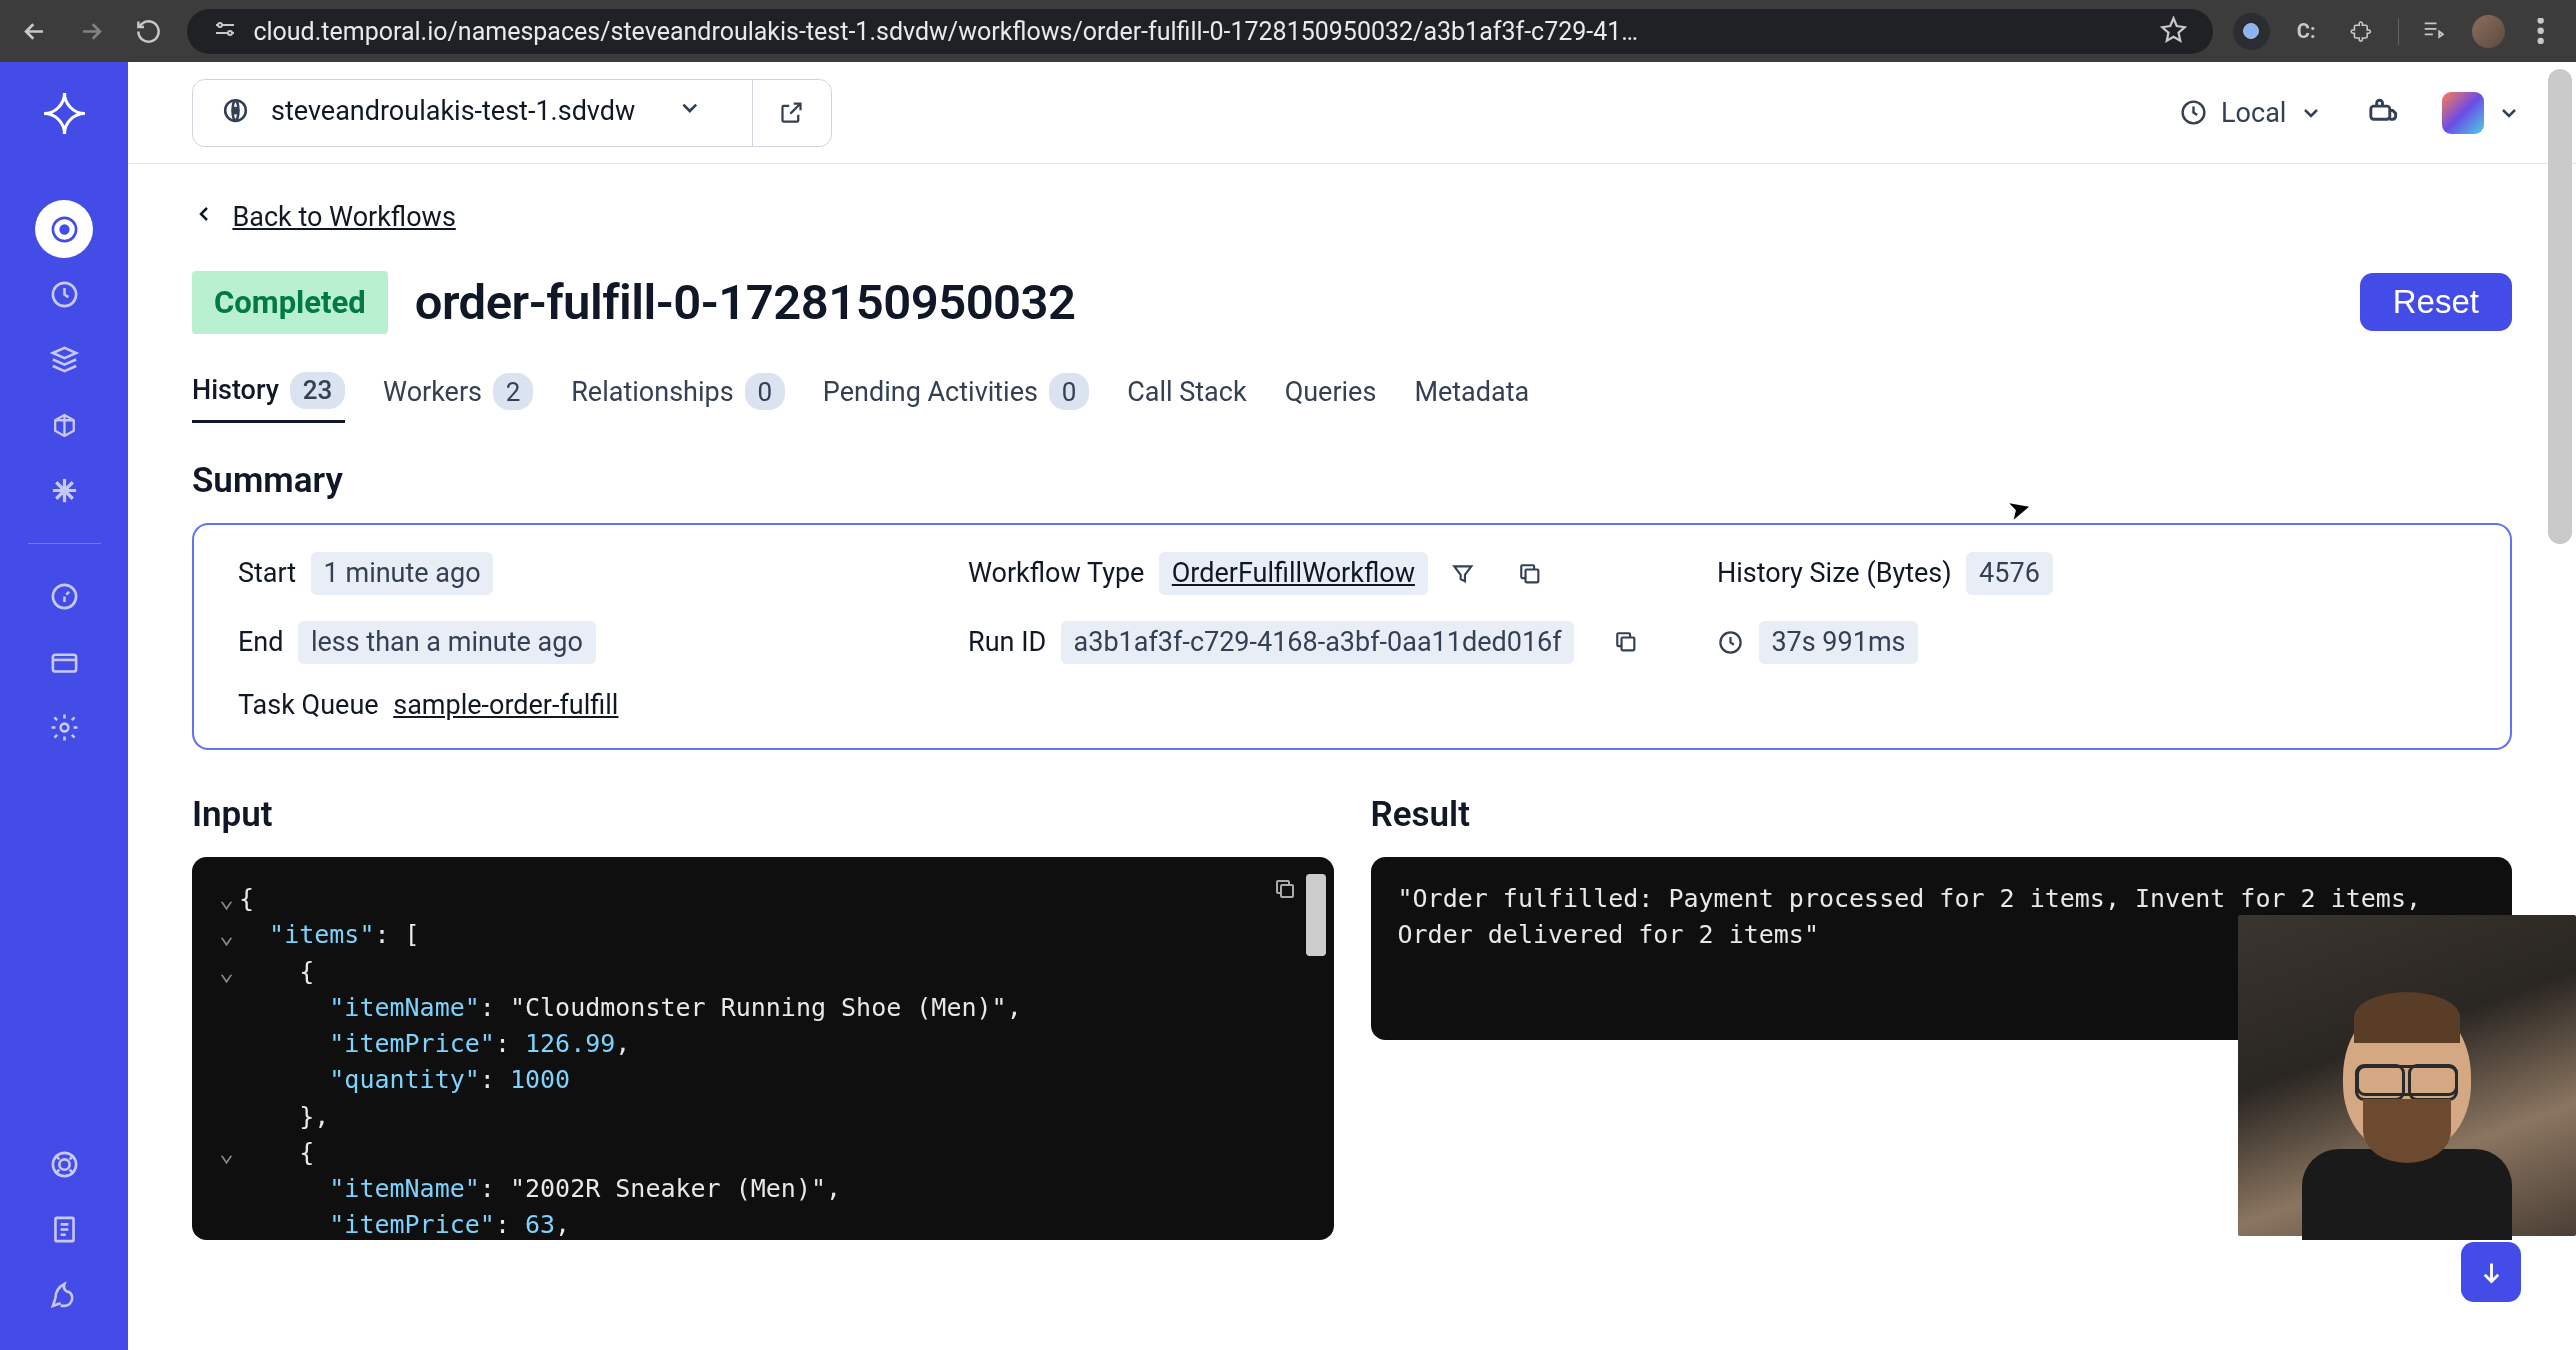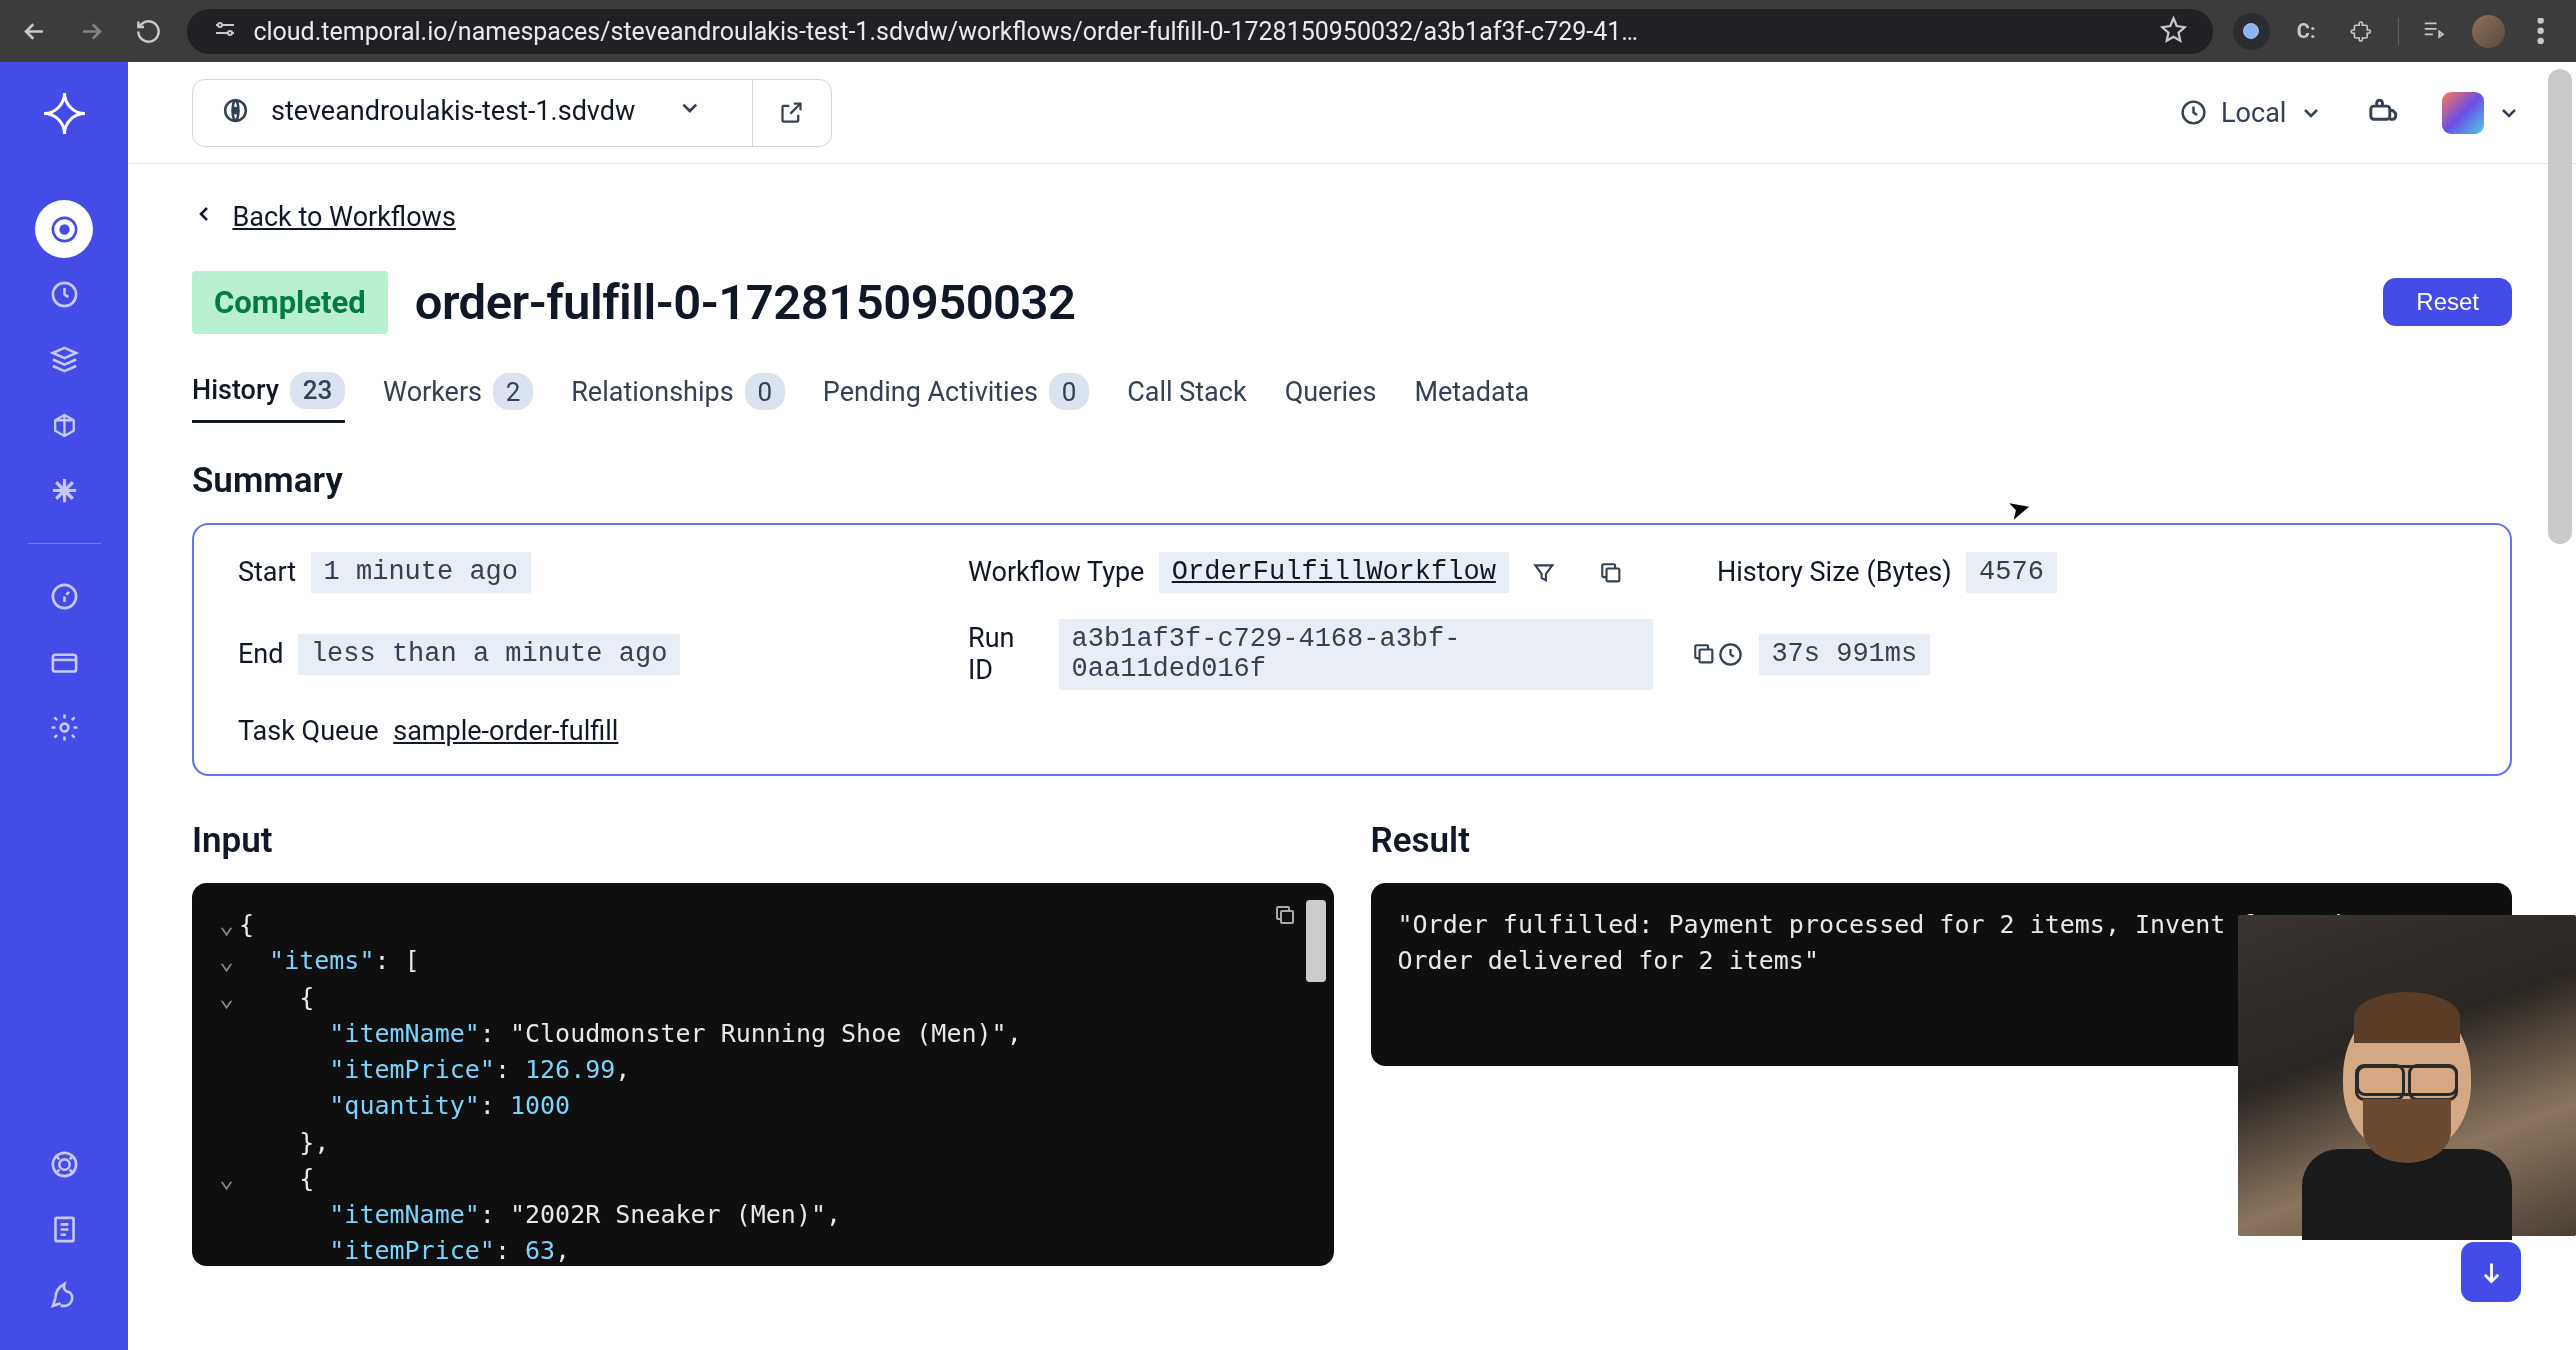--- a/index.html
+++ b/index.html
@@ -41,34 +41,34 @@
 .user-menu { display: flex; align-items: center; gap: 12.8px; }
 .user-avatar { width: 42px; height: 42px; border-radius: 9px; background: linear-gradient(135deg,#ff7b54,#6b4de6,#4dd0e1); }
 
 .content { padding: 37px 64px; position: relative; }
 .back-link { display: inline-flex; align-items: center; gap: 16.4px; font-size: 27px; color: #101828; text-decoration: underline; margin-bottom: 38px; }
 .back-link .chev { text-decoration:none; }
 
 .title-row { display: flex; align-items: center; gap: 27px; margin-bottom: 38px; }
 .status-badge { background: #b9f0cf; color: #027a48; font-size: 31px; padding: 12.8px 22px; border-radius: 3.7px; font-weight: 700; }
 .wf-id { font-size: 49px; font-weight: 600; color: #101828; letter-spacing: -0.5px; }
-.reset-btn { margin-left: auto; background: #444ce7; color: #fff; font-size: 24px; padding: 10px 33px; border-radius: 12.8px; border: none; font-weight: 500; }
+.reset-btn { margin-left: auto; background: #444ce7; color: #fff; font-size: 33px; padding: 10px 33px; border-radius: 12.8px; border: none; font-weight: 500; }
 
 .tabs { display: flex; gap: 38px; border-bottom: 0; margin-bottom: 37px; }
 .tab { display: flex; align-items: center; gap: 11px; font-size: 27px; color: #344054; padding-bottom: 11px; }
 .tab.active { border-bottom: 3.7px solid #101828; font-weight: 500; color:#101828;}
 .tab .count { background: #dbe2f0; color: #344054; padding: 3.7px 12.8px; border-radius: 16px; font-size: 26px; }
 
 .section-h { font-size: 35px; font-weight: 600; color: #101828; margin-bottom: 22px; }
 
 .summary-box { border: 2.7px solid #6172f3; border-radius: 16.4px; padding: 27px 44px; margin-bottom: 44px; }
 .summary-grid { display: grid; grid-template-columns: 730px 749px 1fr; row-gap: 25.6px; align-items: center; }
 .sum-item { display: flex; align-items: center; gap: 14.6px; font-size: 27px; color: #344054; }
 .sum-label { color: #101828; }
-.sum-val { background: #e9edf5; padding: 5.5px 12.8px; border-radius: 1px; color: #344054; font-family: Liberation Mono, monospace; }
+.sum-val { background: #e9edf5; padding: 5.5px 12.8px; border-radius: 6px; color: #344054; }
 .sum-link { text-decoration: underline; color: #101828; }
 .filter-ic, .copy-ic { color: #344054; display:inline-flex; margin-left: 7.3px;}
 .clock-ic { display:inline-flex; }
 
 .io-row { display: flex; gap: 37px; }
 .io-col { flex: 1; min-width: 0; }
 .code-box { background: #0f0f0f; border-radius: 14.6px; padding: 24px 27px; font-family: "SF Mono", Menlo, Consolas, monospace; font-size: 25px; line-height: 1.45; color: #e8e8e8; position: relative; overflow: auto; min-height: 183px; }
 .code-box.input-box { height: 383px; }
 .code-box.result-box { height: 117px; }
 .code-box .caret { color: #888; display:inline-block; width: 20px; user-select:none;}

